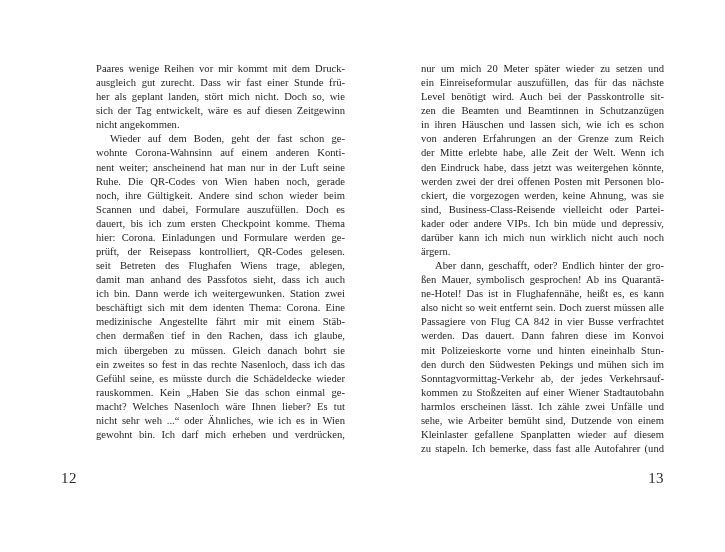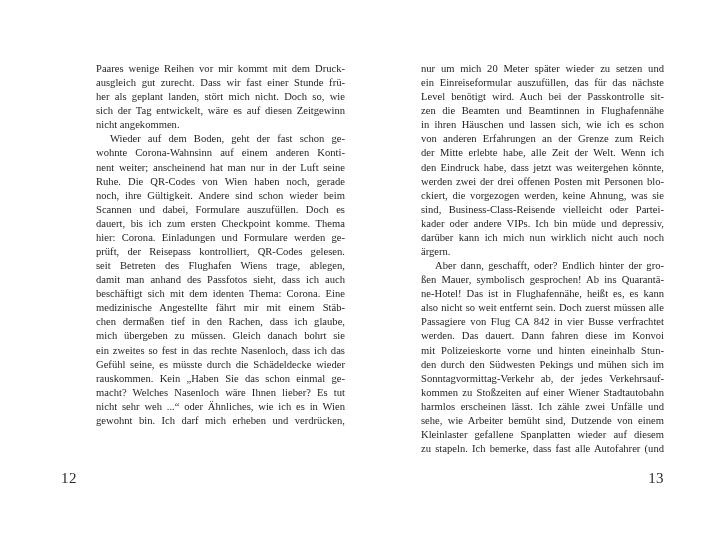--- a/index.html
+++ b/index.html
@@ -64,39 +64,40 @@
         <div class="line">wohnte Corona-Wahnsinn auf einem anderen Konti-</div>
         <div class="line">nent weiter; anscheinend hat man nur in der Luft seine</div>
         <div class="line">Ruhe. Die QR-Codes von Wien haben noch, gerade</div>
         <div class="line">noch, ihre Gültigkeit. Andere sind schon wieder beim</div>
         <div class="line">Scannen und dabei, Formulare auszufüllen. Doch es</div>
         <div class="line">dauert, bis ich zum ersten Checkpoint komme. Thema</div>
         <div class="line">hier: Corona. Einladungen und Formulare werden ge-</div>
         <div class="line">prüft, der Reisepass kontrolliert, QR-Codes gelesen.</div>
         <div class="line">seit Betreten des Flughafen Wiens trage, ablegen,</div>
         <div class="line">damit man anhand des Passfotos sieht, dass ich auch</div>
+        <div class="line">ich bin. Dann werde ich weitergewunken. Station zwei</div>
         <div class="line">beschäftigt sich mit dem identen Thema: Corona. Eine</div>
         <div class="line">medizinische Angestellte fährt mir mit einem Stäb-</div>
         <div class="line">chen dermaßen tief in den Rachen, dass ich glaube,</div>
         <div class="line">mich übergeben zu müssen. Gleich danach bohrt sie</div>
         <div class="line">ein zweites so fest in das rechte Nasenloch, dass ich das</div>
         <div class="line">Gefühl seine, es müsste durch die Schädeldecke wieder</div>
         <div class="line">rauskommen. Kein „Haben Sie das schon einmal ge-</div>
         <div class="line">macht? Welches Nasenloch wäre Ihnen lieber? Es tut</div>
         <div class="line">nicht sehr weh ...“ oder Ähnliches, wie ich es in Wien</div>
         <div class="line">gewohnt bin. Ich darf mich erheben und verdrücken,</div>
       </div>
     <div class="pagenum pn-left">12</div>
   </section>
   <section>
     <div class="textblock" id="tb1">
         <div class="line">nur um mich 20 Meter später wieder zu setzen und</div>
         <div class="line">ein Einreiseformular auszufüllen, das für das nächste</div>
         <div class="line">Level benötigt wird. Auch bei der Passkontrolle sit-</div>
-        <div class="line">zen die Beamten und Beamtinnen in Flughafennähe</div>
+        <div class="line">zen die Beamten und Beamtinnen in Schutzanzügen</div>
         <div class="line">in ihren Häuschen und lassen sich, wie ich es schon</div>
         <div class="line">von anderen Erfahrungen an der Grenze zum Reich</div>
         <div class="line">der Mitte erlebte habe, alle Zeit der Welt. Wenn ich</div>
         <div class="line">den Eindruck habe, dass jetzt was weitergehen könnte,</div>
         <div class="line">werden zwei der drei offenen Posten mit Personen blo-</div>
         <div class="line">ckiert, die vorgezogen werden, keine Ahnung, was sie</div>
         <div class="line">sind, Business-Class-Reisende vielleicht oder Partei-</div>
         <div class="line">kader oder andere VIPs. Ich bin müde und depressiv,</div>
         <div class="line">darüber kann ich mich nun wirklich nicht auch noch</div>
         <div class="line noj">ärgern.</div>

